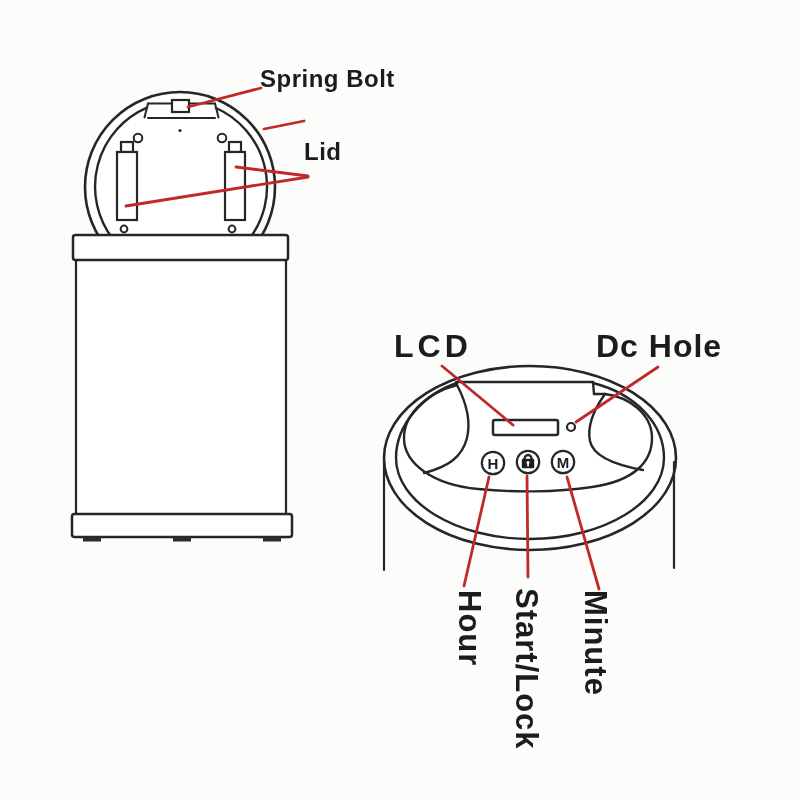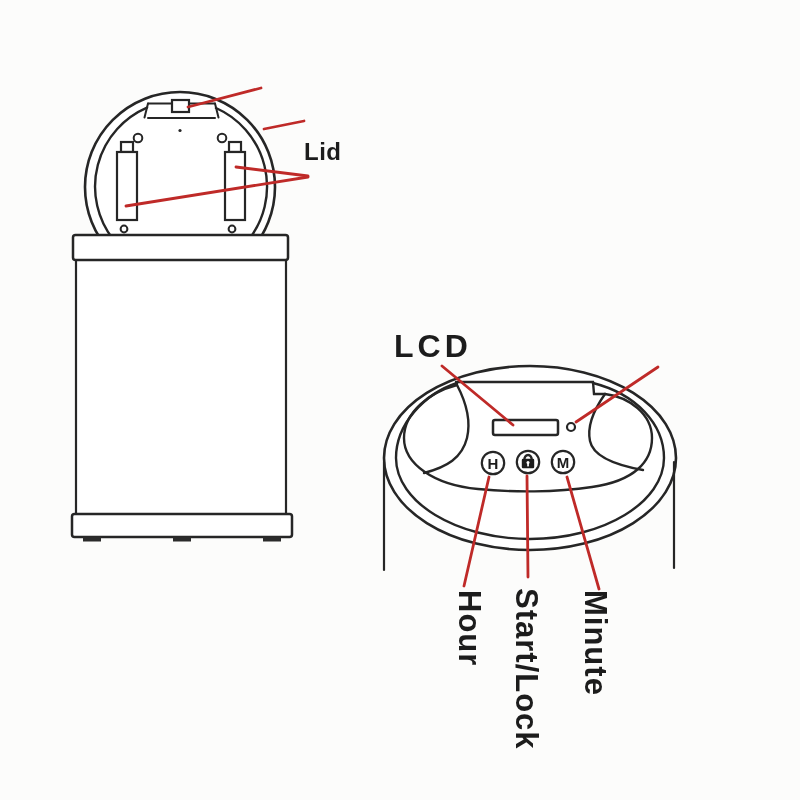--- a/index.html
+++ b/index.html
@@ -120,28 +120,30 @@
         <path d="M489,477 L464,586"></path>
         <path d="M527,476 L528,577"></path>
         <path d="M567,477 L599,589"></path>
       </g>
     </g>
 
     <text x="493" y="468.5" text-anchor="middle" font-family="Liberation Sans, sans-serif" font-size="15" font-weight="700" fill="#1c1c1c">H</text>
     <text x="563" y="467.5" text-anchor="middle" font-family="Liberation Sans, sans-serif" font-size="15" font-weight="700" fill="#1c1c1c">M</text>
   </svg>
 
+  <div class="lbl lbl-side" style="left:260px;top:67px;">Spring Bolt</div>
 
   <div class="lbl lbl-side" style="left:304px;top:108px;margin-top:32px;">Lid</div>
 
   <div class="lbl lbl-side lbl-multiline" style="left:309px;top:152px;">
   </div>
 
   <div class="lbl lbl-top lbl-lcd" style="left:394px;top:330px;">LCD</div>
 
+  <div class="lbl lbl-top" style="left:596px;top:330px;">Dc Hole</div>
 
   <div class="lbl lbl-rot" style="left:485px;top:590px;">Hour</div>
 
   <div class="lbl lbl-rot" style="left:542px;top:588px;">Start/Lock</div>
 
   <div class="lbl lbl-rot" style="left:611px;top:590px;">Minute</div>
 
 </div>
 
 </body></html>

